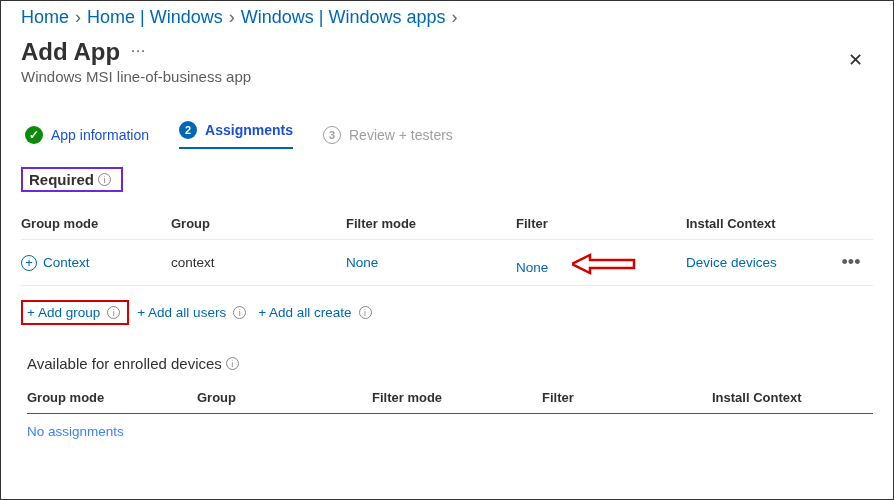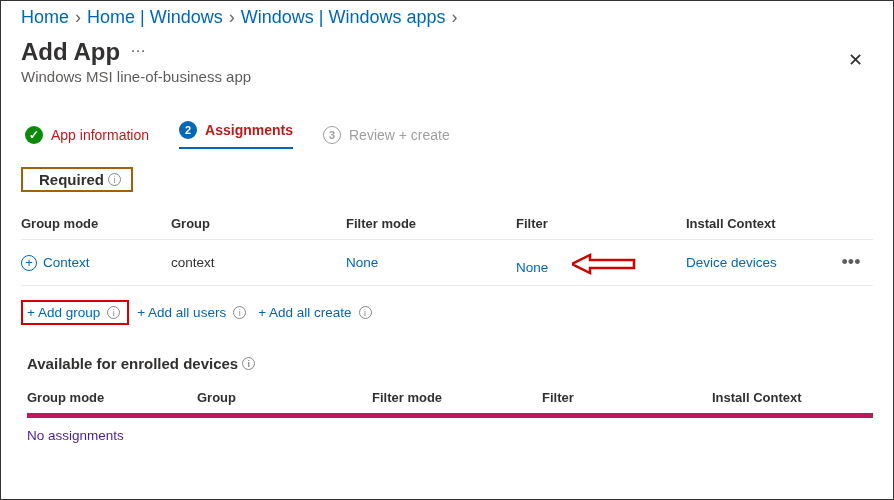--- a/index.html
+++ b/index.html
@@ -23,49 +23,49 @@
   .title-ellipsis { color:#605e5c; margin-left:10px; font-size:16px; position:relative; top:-3px;}
   .subtitle { color:#605e5c; font-size:15px; margin-top:2px; }
   .close-x { font-size:18px; color:#323130; padding:6px 10px; cursor:pointer;}
   .wizard { display:flex; gap:30px; margin: 36px 0 12px 4px; align-items:center;}
   .wiz-step { display:flex; align-items:center; gap:8px; font-size:14px; }
   .wiz-icon { width:18px; height:18px; border-radius:50%; display:flex; align-items:center; justify-content:center; font-size:11px; font-weight:600;}
   .wiz-check { background:#0b8a0b; color:#fff; }
   .wiz-checkmark{ font-size:12px;}
   .wiz-num-active { background:#0067b8; color:#fff;}
   .wiz-num-inactive { border:1px solid #a19f9d; color:#a19f9d; background:#fff;}
-  .wiz-label { color:#b91c1c;}
+  .wiz-label { color:#1d4ed8;}
   .wiz-label.active { font-weight:600;}
   .wiz-label.inactive { color:#a19f9d;}
   .wiz-active-underline { border-bottom:2px solid #0067b8; padding-bottom:8px;}
   
-  .section-heading-box { display:inline-flex; align-items:center; border:2px solid #a16207; padding:2px 10px 2px 16px; margin-top:6px;justify-content:flex-end;}
+  .section-heading-box { display:inline-flex; align-items:center; border:2px solid #6d28d9; padding:2px 10px 2px 6px; margin-top:6px;justify-content:flex-end;}
   .section-heading { font-weight:700; font-size:15px;}
   .info-icon { display:inline-flex; width:13px;height:13px;border:1px solid #888;border-radius:50%; align-items:center;justify-content:center; font-size:9px; color:#888; margin-left:4px;}
   
   .tbl { width:100%; margin-top:24px; }
   .tbl-head, .tbl-row { display:grid; grid-template-columns: 150px 175px 170px 170px 145px 40px; align-items:center;}
   .tbl-head { font-weight:600; font-size:13px; padding-bottom:8px;}
   .tbl-row { padding:10px 0; border-bottom:1px solid #edebe9; border-top:1px solid #edebe9; font-size:13.5px;}
   .link { color:#0067b8; }
   .included { display:flex; align-items:center; gap:6px; color:#0067b8;}
   .plus-circle { width:16px;height:16px;border:1.5px solid #0067b8;border-radius:50%; display:flex;align-items:center;justify-content:center; font-size:13px; line-height:1; color:#0067b8;}
   .more-dots{ color:#605e5c; font-size:18px; text-align:center; cursor:pointer;}
   
   .arrow-annot{ position:relative; display:inline-block; margin-left:20px; }
   .arrow-svg{ position:relative; top:3px;}
   
   .add-links-row { display:flex; align-items:center; gap:4px; margin-top:14px; font-size:13.5px;}
   .add-links-row .lk { color:#0067b8; display:inline-flex; align-items:center; gap:3px; padding:2px 4px;}
   .add-group-box { border:2px solid #d20000; padding:1px 3px 1px 0; }
   
   .section2 { margin-top:30px; padding-left:6px;}
-  .section2-heading { font-weight:700; font-size:15px; display:flex; align-items:center;}
+  .section2-heading { font-weight:400; font-size:15px; display:flex; align-items:center;}
   .tbl2-head { display:grid; grid-template-columns: 170px 175px 170px 170px 145px; font-weight:600; padding:18px 0 8px 0; font-size:13px;}
-  .no-assign { padding:10px 0 16px 0; border-top:5px solid #be185d; font-size:13.5px; color:#4c1d95;}
+  .no-assign { padding:10px 0 16px 0; border-top:1px solid #be185d; font-size:13.5px; color:#3b82f6;}
   .add-links-row2 { display:flex; align-items:center; gap:6px; margin-top:12px; font-size:13.5px;}
 </style>
 </head>
 <body>
 
 <div class="page">
   <div class="breadcrumb">
     <a>Home</a>
     <span class="sep">›</span>
     <a>Home | Windows</a>
@@ -91,21 +91,21 @@
           <span class="wiz-checkmark">✓</span>
         </span>
       <span class="wiz-label">App information</span>
     </div>
     <div class="wiz-step wiz-active-underline">
       <span class="wiz-icon wiz-num-active">2</span>
       <span class="wiz-label active">Assignments</span>
     </div>
     <div class="wiz-step">
       <span class="wiz-icon wiz-num-inactive">3</span>
-      <span class="wiz-label inactive">Review + create</span>
+      <span class="wiz-label inactive">Review + testers</span>
     </div>
   </div>
 
   <div class="section-heading-box">
     <span class="section-heading">Required</span>
     <span class="info-icon">i</span>
   </div>
 
   <div class="tbl">
     <div class="tbl-head">

